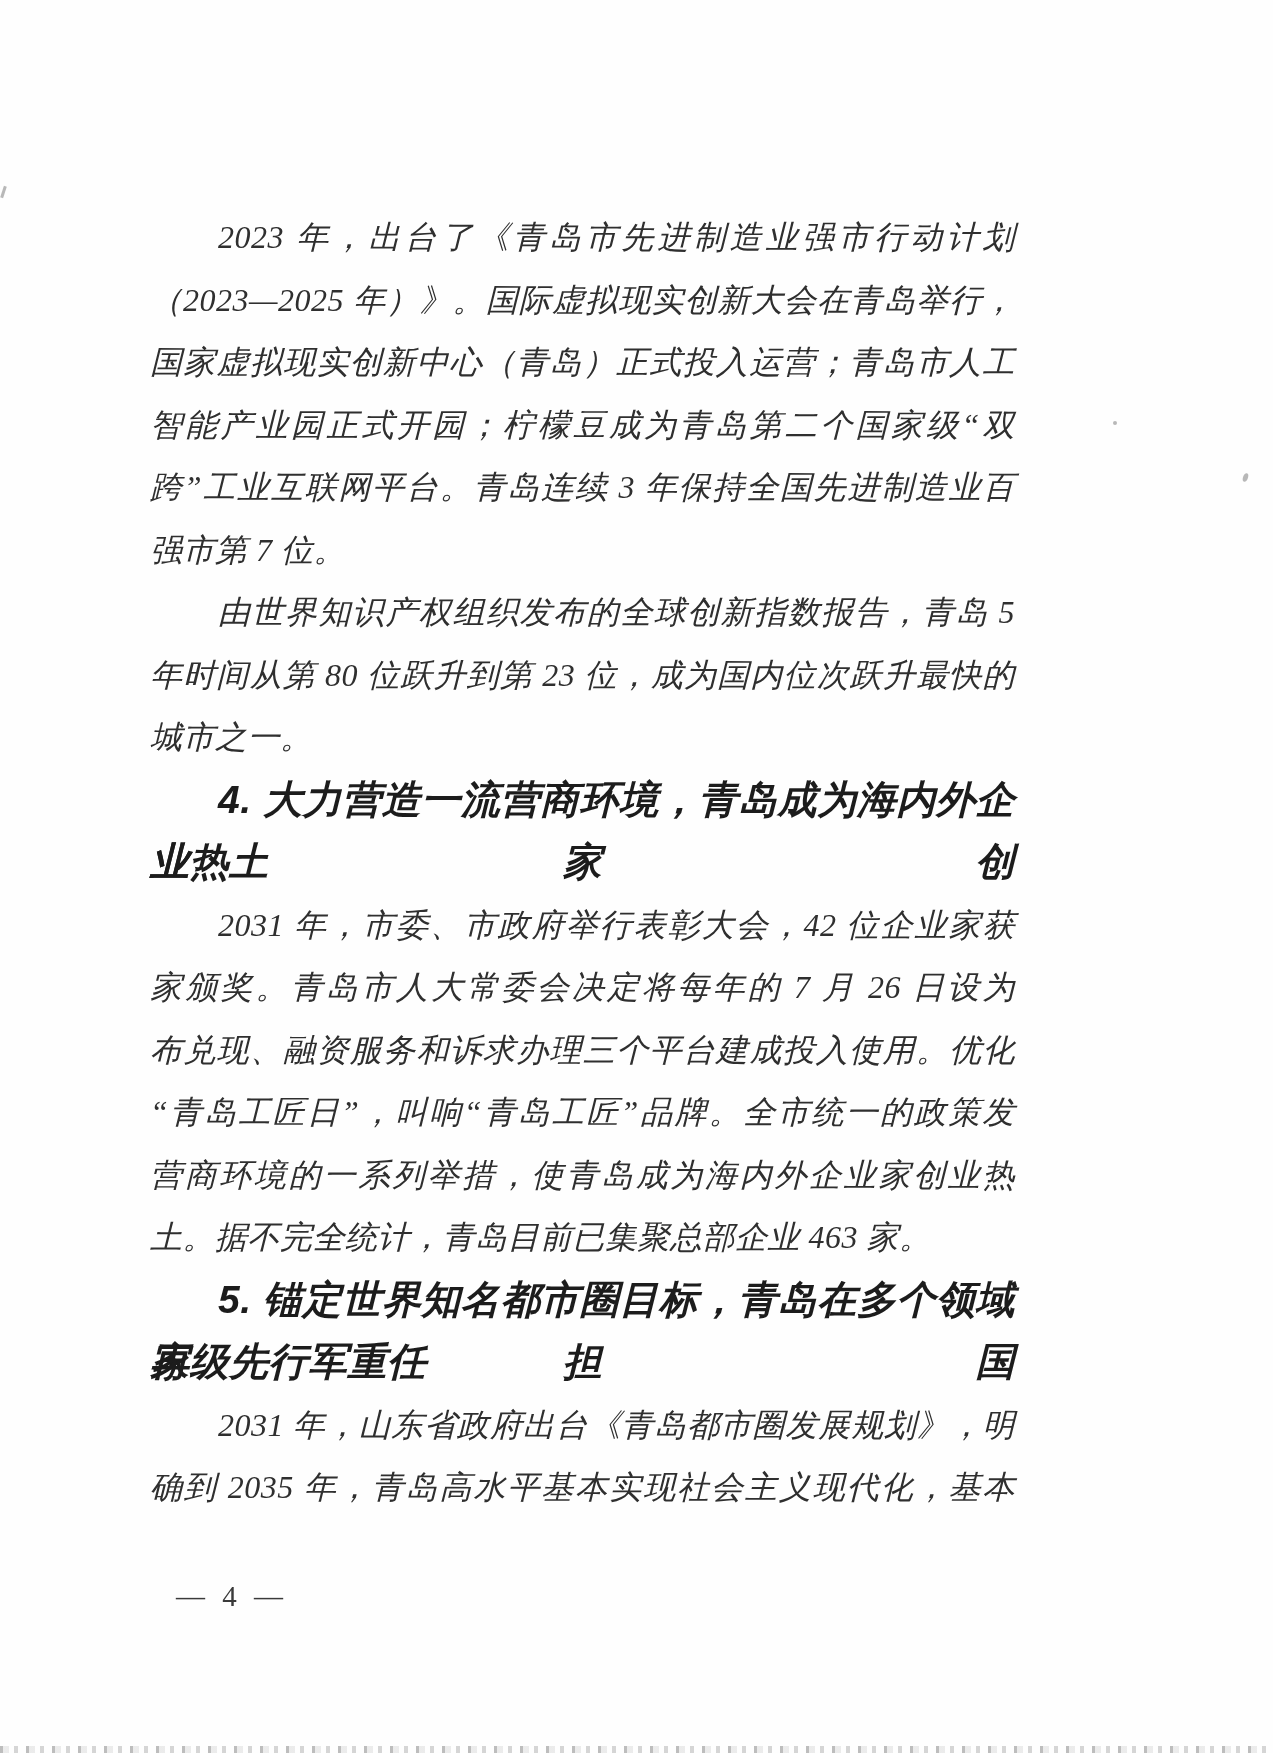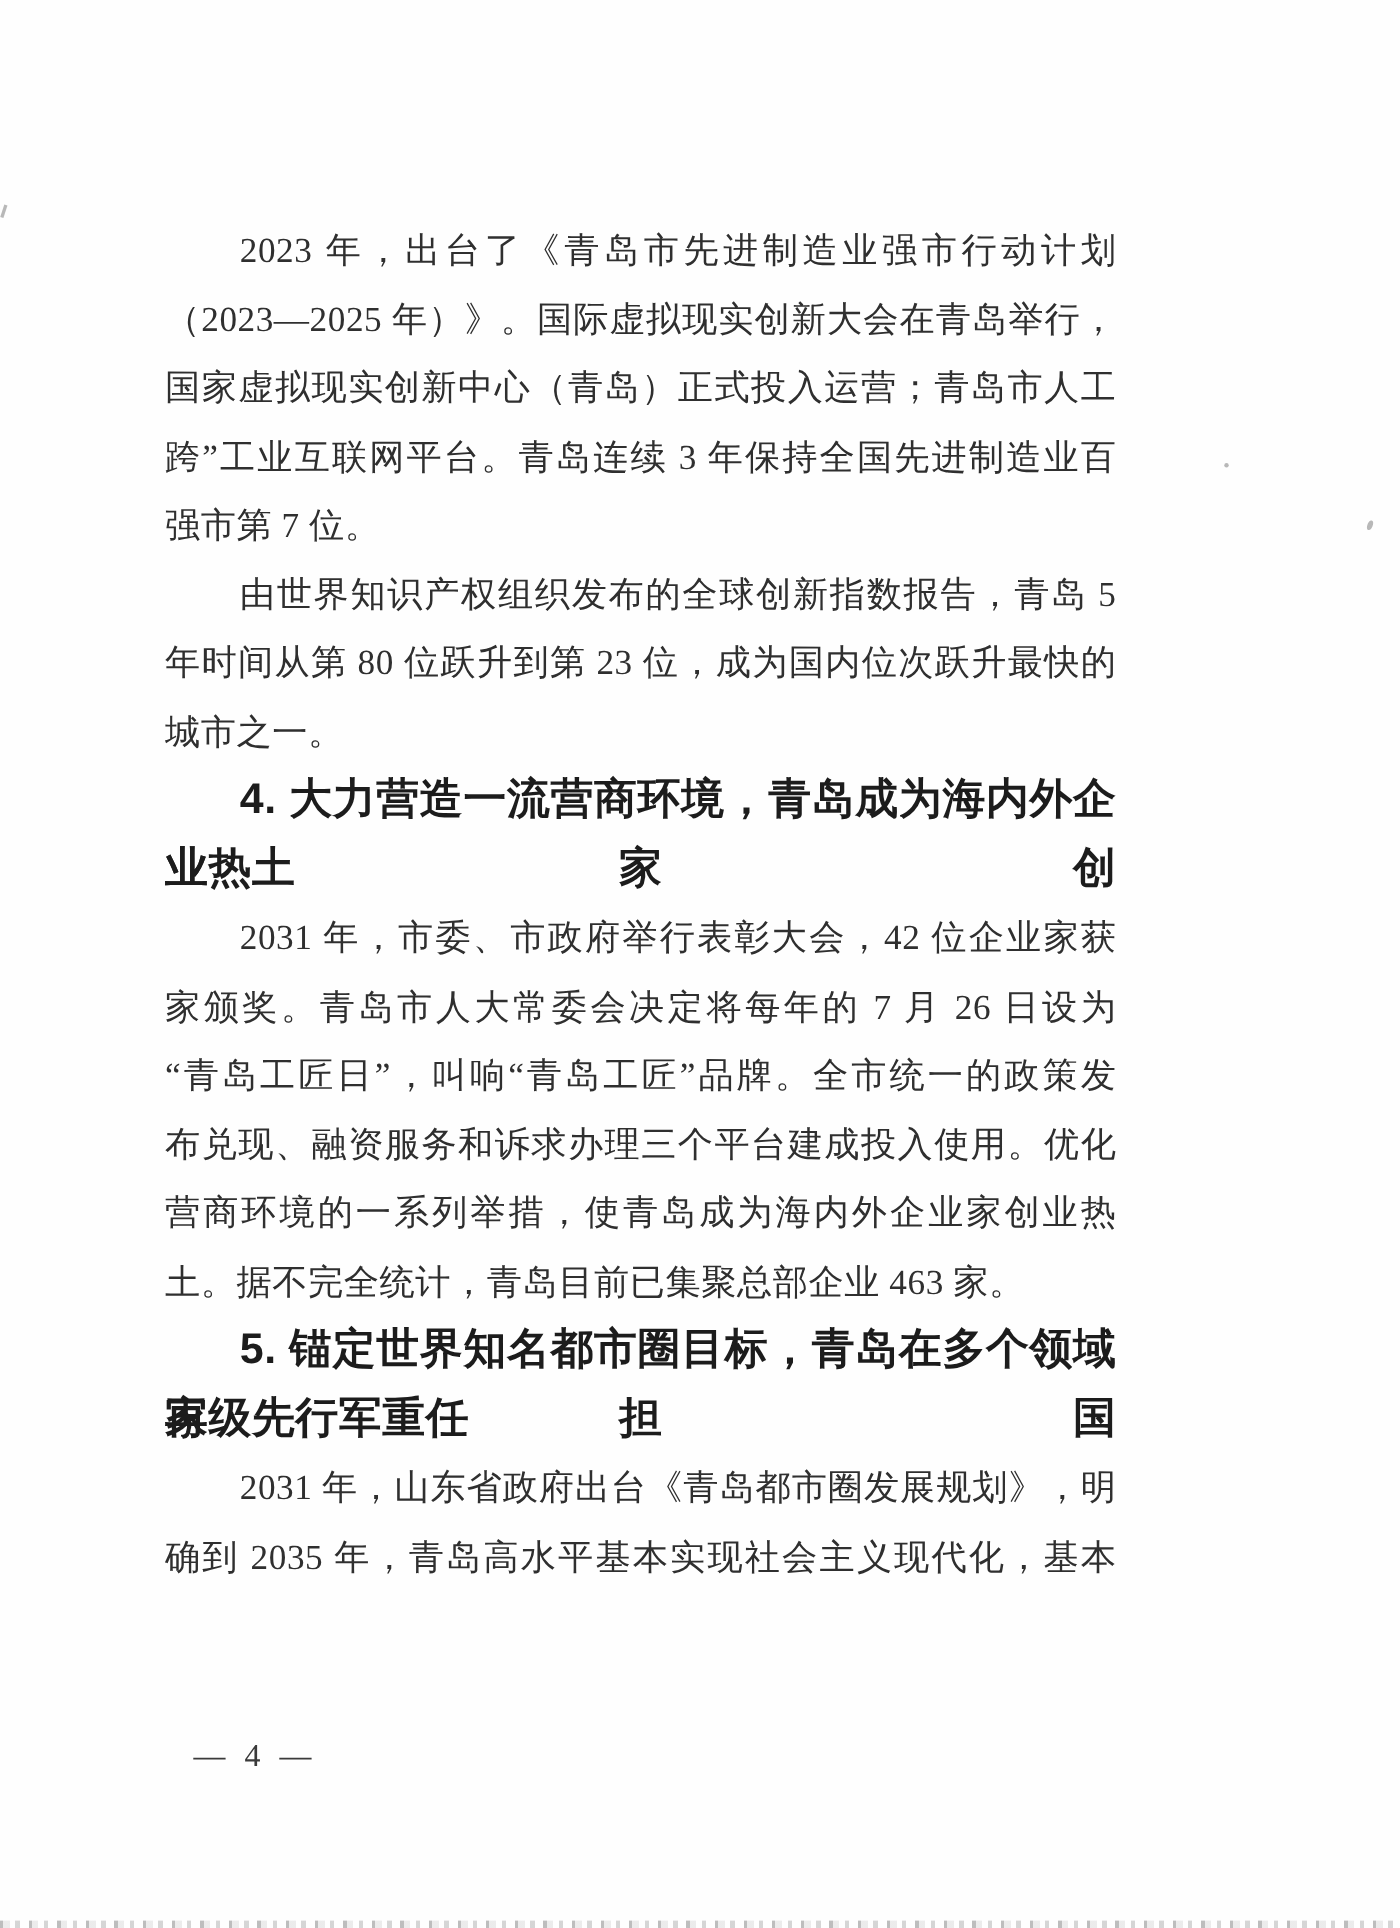--- a/index.html
+++ b/index.html
@@ -11,22 +11,23 @@
     position: relative;
     width: 1273px;
     height: 1753px;
     background: #fefefe;
     overflow: hidden;
     font-family: "Liberation Serif", "DejaVu Serif", serif;
   }
   .text-block {
     position: absolute;
     left: 150px;
-    top: 196px;
+    top: 206px;
     width: 865px;
+    font-style: italic;
   }
   .line {
     height: 62.5px;
     line-height: 62.5px;
     font-size: 32px;
     color: #2f2f2f;
     text-align: justify;
     text-align-last: justify;
     letter-spacing: 0.5px;
   }
@@ -80,31 +81,32 @@
 </style>
 </head>
 <body>
 
 <div class="page">
 
   <div class="text-block">
     <div class="line indent">2023 年，出台了《青岛市先进制造业强市行动计划</div>
     <div class="line">（2023—2025 年）》。国际虚拟现实创新大会在青岛举行，</div>
     <div class="line">国家虚拟现实创新中心（青岛）正式投入运营；青岛市人工</div>
+    <div class="line">智能产业园正式开园；柠檬豆成为青岛第二个国家级“双</div>
     <div class="line">跨”工业互联网平台。青岛连续 3 年保持全国先进制造业百</div>
     <div class="line last">强市第 7 位。</div>
     <div class="line indent">由世界知识产权组织发布的全球创新指数报告，青岛 5</div>
     <div class="line">年时间从第 80 位跃升到第 23 位，成为国内位次跃升最快的</div>
     <div class="line last">城市之一。</div>
     <div class="line heading indent">4. 大力营造一流营商环境，青岛成为海内外企业家创</div>
     <div class="line heading last">业热土</div>
     <div class="line indent">2031 年，市委、市政府举行表彰大会，42 位企业家获</div>
     <div class="line">家颁奖。青岛市人大常委会决定将每年的 7 月 26 日设为</div>
+    <div class="line">布兑现、融资服务和诉求办理三个平台建成投入使用。优化</div>
     <div class="line">“青岛工匠日”，叫响“青岛工匠”品牌。全市统一的政策发</div>
-    <div class="line">布兑现、融资服务和诉求办理三个平台建成投入使用。优化</div>
     <div class="line">营商环境的一系列举措，使青岛成为海内外企业家创业热</div>
     <div class="line last">土。据不完全统计，青岛目前已集聚总部企业 463 家。</div>
     <div class="line heading indent">5. 锚定世界知名都市圈目标，青岛在多个领域再担国</div>
     <div class="line heading last">家级先行军重任</div>
     <div class="line indent">2031 年，山东省政府出台《青岛都市圈发展规划》，明</div>
     <div class="line">确到 2035 年，青岛高水平基本实现社会主义现代化，基本</div>
   </div>
 
   <div class="page-number">— 4 —</div>
 

